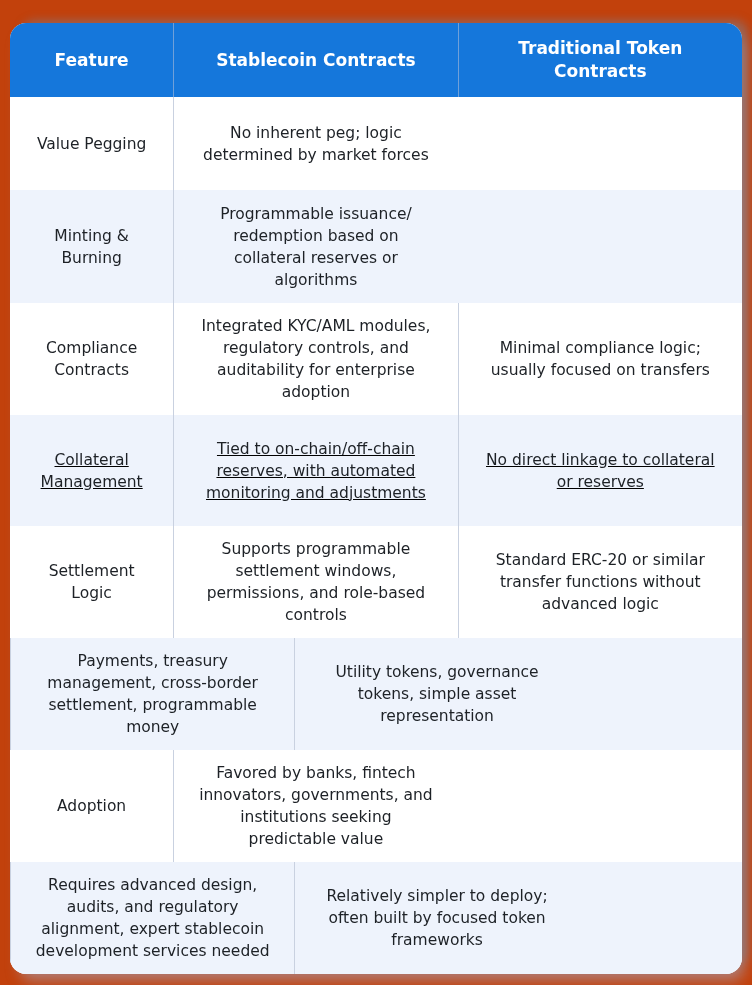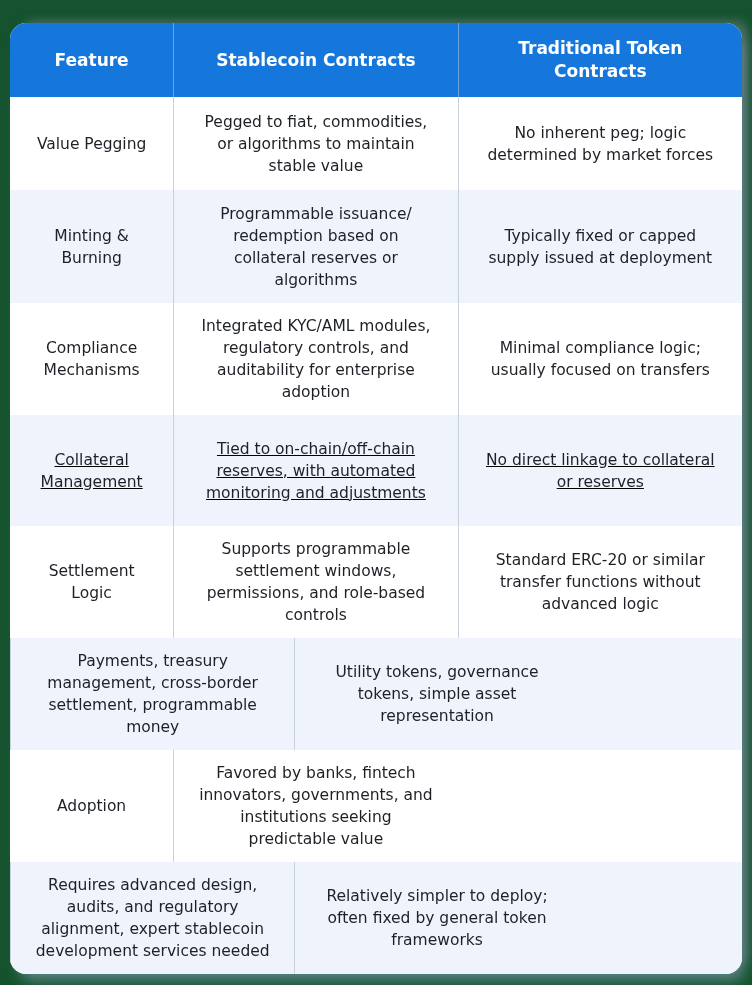--- a/index.html
+++ b/index.html
@@ -5,21 +5,21 @@
   html, body {
     margin: 0;
     padding: 0;
     background: #ffffff;
     font-family: "DejaVu Sans", "Liberation Sans", sans-serif;
   }
   .page {
     width: 752px;
     height: 985px;
     position: relative;
-    background: #14532d;
+    background: #c2410c;
     overflow: hidden;
   }
   .table-wrap {
     position: absolute;
     left: 10px;
     top: 23px;
     width: 732px;
     border-radius: 16px;
     overflow: hidden;
     background: #ffffff;
@@ -77,32 +77,30 @@
   <div class="table-wrap">
 
     <div class="row header-row">
       <div class="cell col-feature">Feature</div>
       <div class="cell col-stable">Stablecoin Contracts</div>
       <div class="cell col-trad">Traditional Token Contracts</div>
     </div>
 
     <div class="row body-row r1">
       <div class="cell col-feature">Value Pegging</div>
-      <div class="cell col-stable">Pegged to fiat, commodities, or algorithms to maintain stable value</div>
       <div class="cell col-trad">No inherent peg; logic determined by market forces</div>
     </div>
 
     <div class="row body-row alt r2">
       <div class="cell col-feature">Minting &amp; Burning</div>
       <div class="cell col-stable">Programmable issuance/ redemption based on collateral reserves or algorithms</div>
-      <div class="cell col-trad">Typically fixed or capped supply issued at deployment</div>
     </div>
 
     <div class="row body-row r3">
-      <div class="cell col-feature">Compliance Mechanisms</div>
+      <div class="cell col-feature">Compliance Contracts</div>
       <div class="cell col-stable">Integrated KYC/AML modules, regulatory controls, and auditability for enterprise adoption</div>
       <div class="cell col-trad">Minimal compliance logic; usually focused on transfers</div>
     </div>
 
     <div class="row body-row alt r4">
       <div class="cell col-feature">Collateral Management</div>
       <div class="cell col-stable">Tied to on-chain/off-chain reserves, with automated monitoring and adjustments</div>
       <div class="cell col-trad">No direct linkage to collateral or reserves</div>
     </div>
 
@@ -117,17 +115,17 @@
       <div class="cell col-trad">Utility tokens, governance tokens, simple asset representation</div>
     </div>
 
     <div class="row body-row r7">
       <div class="cell col-feature">Adoption</div>
       <div class="cell col-stable">Favored by banks, fintech innovators, governments, and institutions seeking predictable value</div>
     </div>
 
     <div class="row body-row alt r8">
       <div class="cell col-stable">Requires advanced design, audits, and regulatory alignment, expert stablecoin development services needed</div>
-      <div class="cell col-trad">Relatively simpler to deploy; often fixed by general token frameworks</div>
+      <div class="cell col-trad">Relatively simpler to deploy; often built by focused token frameworks</div>
     </div>
 
   </div>
 </div>
 
 </body></html>

